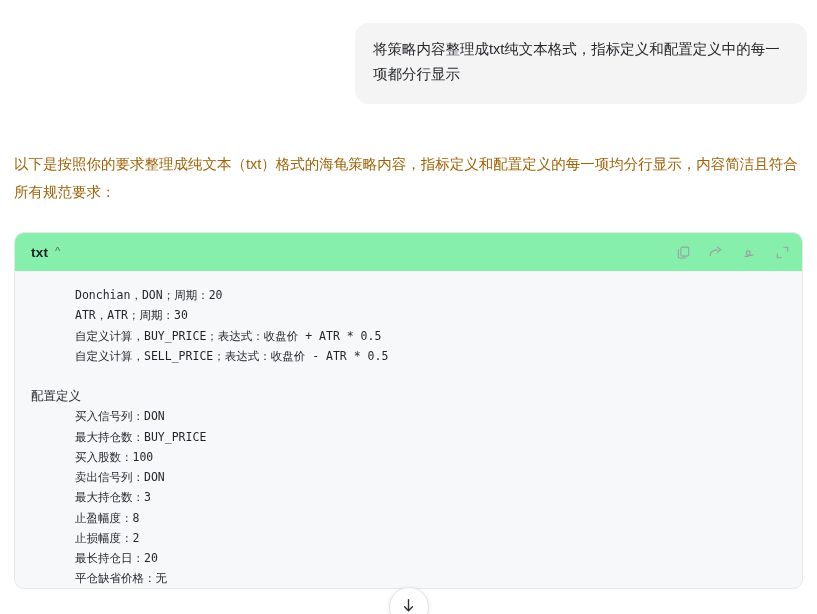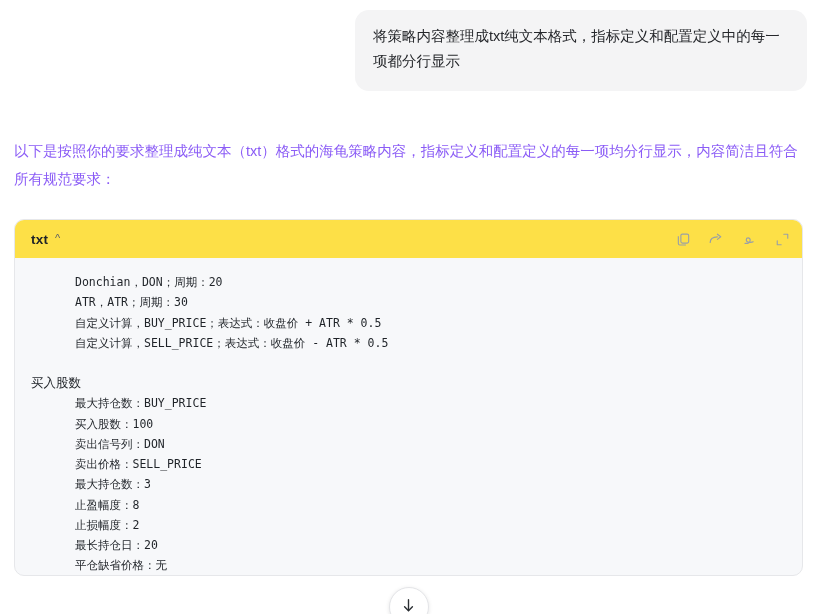--- a/index.html
+++ b/index.html
@@ -13,56 +13,56 @@
     font-family: "Liberation Sans", sans-serif;
     color: #1f2328;
     overflow: hidden;
     position: relative;
   }
 
   
   .user-row {
     display: flex;
     justify-content: flex-end;
-    padding: 10px 10px 0 0;
+    padding: 23px 10px 0 0;
   }
   .user-bubble {
     background: #f4f4f5;
     border-radius: 14px;
     padding: 14px 18px 16px 18px;
     max-width: 452px;
     font-size: 14.5px;
     line-height: 1.75;
     color: #25272b;
     box-sizing: border-box;
   }
 
   
   .assistant-intro {
     padding: 0 14px;
     margin-top: 46px;
     font-size: 14.5px;
     line-height: 1.95;
-    color: #8b5cf6;
+    color: #a16207;
   }
 
   
   .code-card {
     margin: 26px 14px 0 14px;
     border: 1px solid #e6e7ea;
     border-radius: 10px;
     background: #f7f8fa;
     overflow: hidden;
   }
   .code-header {
     display: flex;
     align-items: center;
     height: 38px;
     padding: 0 12px 0 16px;
-    background: #fde047;
+    background: #86efac;
   }
   .code-lang {
     font-size: 13.5px;
     font-weight: bold;
     color: #1f2328;
     letter-spacing: .2px;
   }
   .chev {
     margin-left: 7px;
     color: #5a5f66;
@@ -165,25 +165,25 @@
       </span>
     </div>
   </div>
 
   <div class="code-body">
     <div class="code-line mono">Donchian，DON；周期：20</div>
     <div class="code-line mono">ATR，ATR；周期：30</div>
     <div class="code-line mono">自定义计算，BUY_PRICE；表达式：收盘价 + ATR * 0.5</div>
     <div class="code-line mono">自定义计算，SELL_PRICE；表达式：收盘价 - ATR * 0.5</div>
     <div class="code-blank"></div>
-    <div class="code-line">买入股数</div>
+    <div class="code-line">配置定义</div>
+    <div class="code-line mono">买入信号列：DON</div>
     <div class="code-line mono">最大持仓数：BUY_PRICE</div>
     <div class="code-line mono">买入股数：100</div>
     <div class="code-line mono">卖出信号列：DON</div>
-    <div class="code-line mono">卖出价格：SELL_PRICE</div>
     <div class="code-line mono">最大持仓数：3</div>
     <div class="code-line mono">止盈幅度：8</div>
     <div class="code-line mono">止损幅度：2</div>
     <div class="code-line mono">最长持仓日：20</div>
     <div class="code-line mono">平仓缺省价格：无</div>
   </div>
 </div>
 
 <div class="scroll-down">
   <span>

